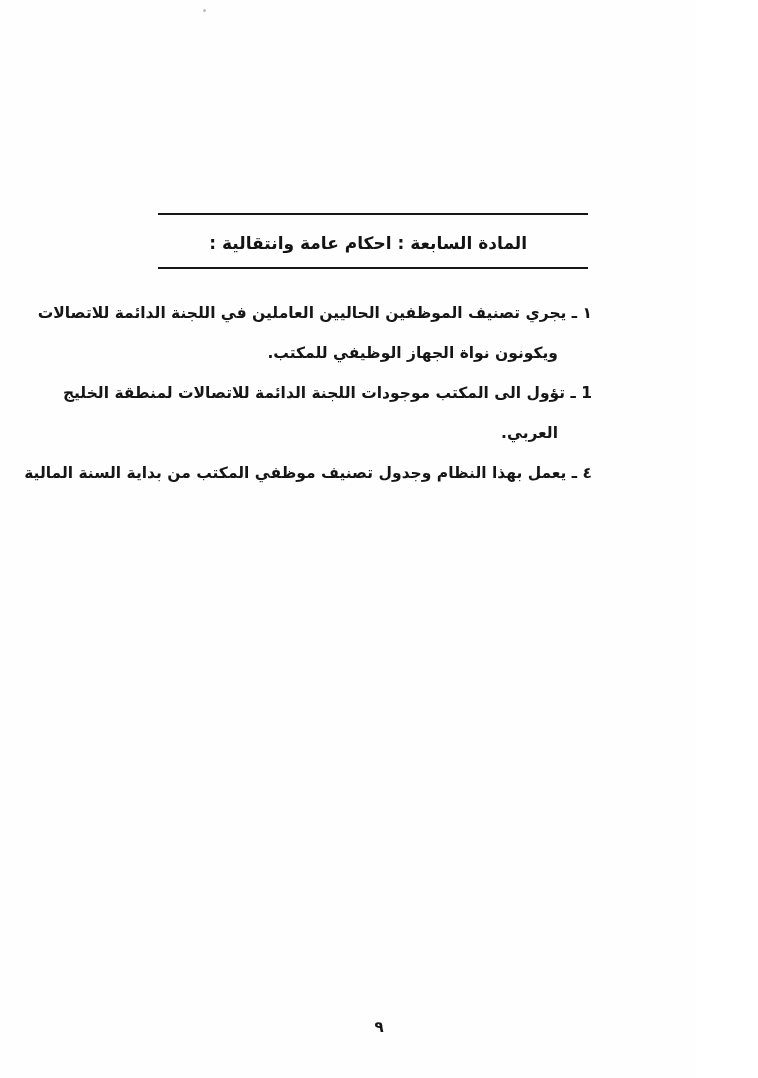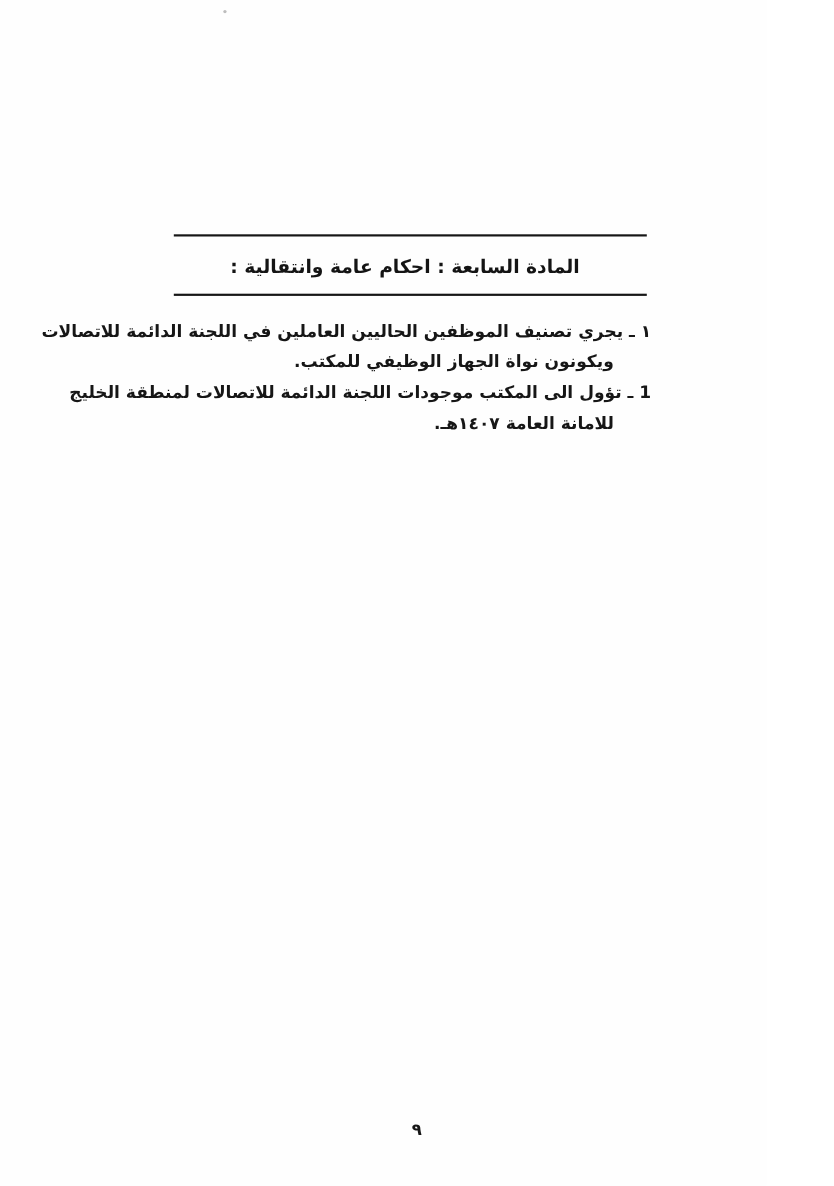--- a/index.html
+++ b/index.html
@@ -39,20 +39,21 @@
     direction: rtl;
     font-size: 15.5px;
     font-weight: bold;
     color: #161616;
   }
   .line {
     line-height: 27.9px;
     white-space: nowrap;
     text-align: justify;
     text-align-last: justify;
+    margin-top: 12px;
   }
   .line.tail {
     text-align-last: right;
     padding-right: 34px;
   }
   .pagenum {
     position: absolute;
     top: 1018px;
     left: 0;
     width: 758px;
@@ -86,26 +87,27 @@
 
   <div class="body-text">
 
     <div>
       <div class="line" dir="rtl" lang="ar">١ ـ يجري تصنيف الموظفين الحاليين العاملين في اللجنة الدائمة للاتصالات</div>
       <div class="line tail" dir="rtl" lang="ar">ويكونون نواة الجهاز الوظيفي للمكتب.</div>
     </div>
 
     <div>
       <div class="line" dir="rtl" lang="ar">1 ـ تؤول الى المكتب موجودات اللجنة الدائمة للاتصالات لمنطقة الخليج</div>
+      <div class="line tail" dir="rtl" lang="ar">العربي.</div>
     </div>
 
     <div>
     </div>
 
     <div>
-      <div class="line tail" dir="rtl" lang="ar">للامانة العامة ١٤٠٧هـ.</div>
+      <div class="line" dir="rtl" lang="ar">٤ ـ يعمل بهذا النظام وجدول تصنيف موظفي المكتب من بداية السنة المالية</div>
     </div>
 
   </div>
 
   <div class="pagenum" dir="rtl" lang="ar">٩</div>
 
 </div>
 
 </body></html>

